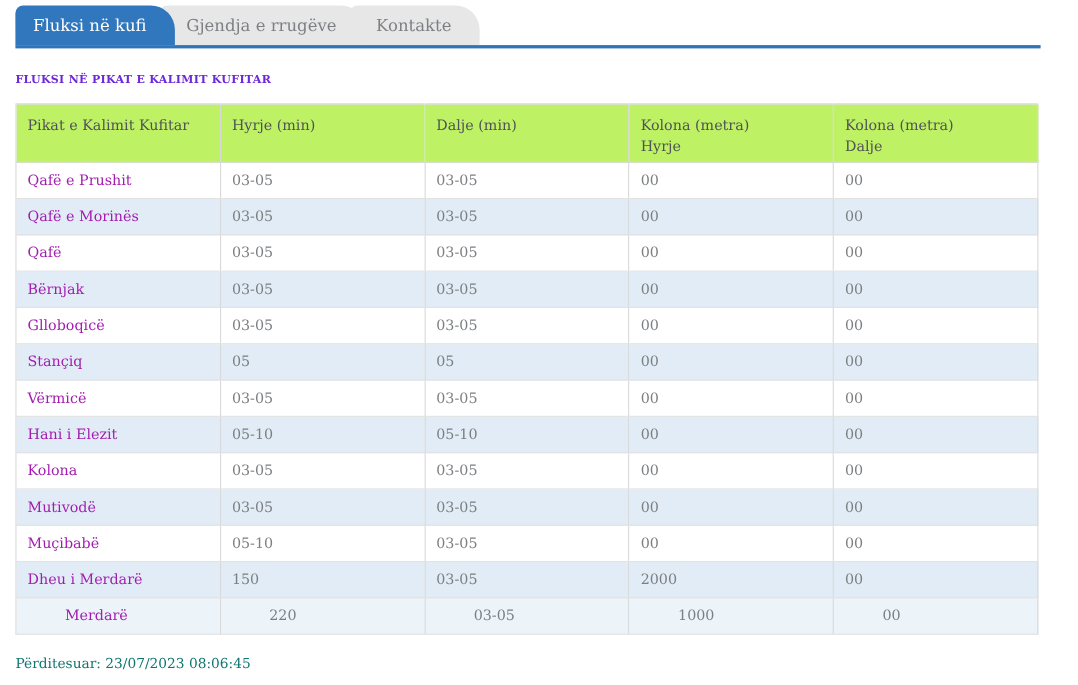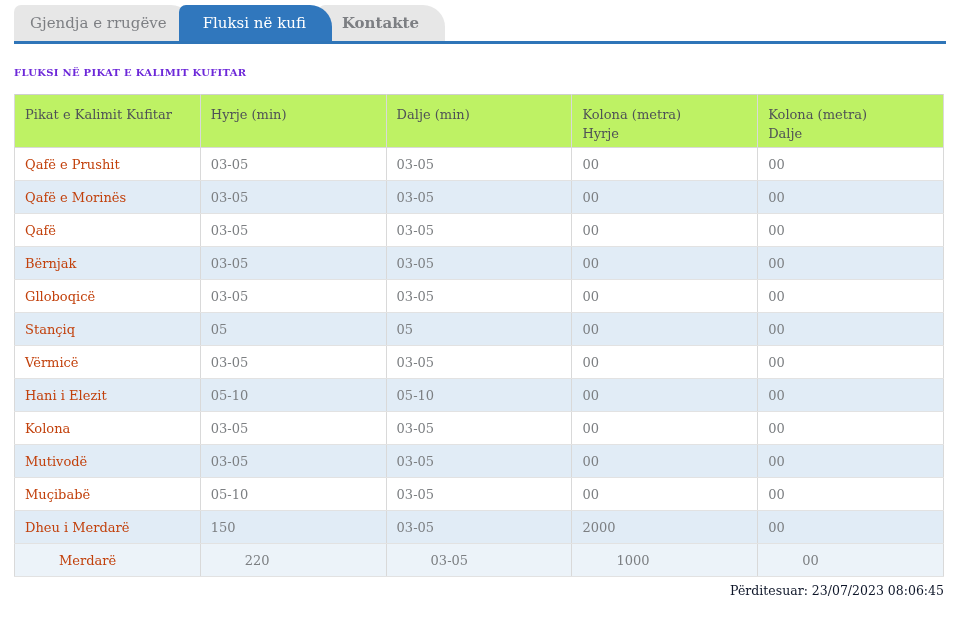--- a/index.html
+++ b/index.html
@@ -10,55 +10,55 @@
   
   .tabbar { display:flex; align-items:flex-end; height:44px;
             border-bottom:3px solid #2f75b8; position:relative; }
   .tab { position:relative; height:36px; display:flex; align-items:center;
          font-size:15px; border-radius:7px 22px 0 0; padding:0 26px 0 16px;
          cursor:pointer; white-space:nowrap; }
   .tab.active { background:#3077bd; color:#ffffff; z-index:3; }
   .tab.inactive { background:#e7e7e7; color:#7d7f83; }
   .tab + .tab { margin-left:-14px; padding-left:24px; }
   .tab:nth-child(2) { z-index:2; }
-  .tab:nth-child(3) { z-index:1;font-weight:bold; }
+  .tab:nth-child(3) { z-index:1; }
 
   
   .page-heading { margin:23px 0 16px 0; font-size:10px; font-weight:bold;
                   color:#6d28d9; letter-spacing:0.3px; }
 
   
   table { width:930px; border-collapse:collapse; table-layout:fixed;
           font-size:13px; border:1px solid #cfcfcf; }
   th, td { border-right:1px solid #d9d9d9; border-left:1px solid #d9d9d9;
            text-align:left; font-weight:normal; }
   th { background:#bef264; color:#4f5256; vertical-align:top;
        padding:10px 10px 0 10px; height:53px; line-height:19px;
        border-bottom:1px solid #d9d9d9; }
   td { height:33px; padding:0 10px; color:#7c7f82;
        border-top:1px solid #e2e2e2; border-bottom:1px solid #e2e2e2; }
-  td:first-child { color:#c2410c; }
+  td:first-child { color:#a21caf; }
   tbody tr:nth-child(even) td { background:#e1ecf6; }
   tbody tr:last-child td { background:#ecf3f9;padding-left:44px; }
 
   
-  .updated { width:930px; text-align:right; margin-top:6px;
-             font-size:12.5px; color:#0f172a; }
+  .updated { width:930px; text-align:left; margin-top:18px;
+             font-size:12.5px; color:#0f766e; }
 </style>
 </head>
 <body>
 
 <div class="content">
 
   <div class="tabbar">
+    <div class="tab active">
+      <span>Fluksi në kufi</span>
+    </div>
     <div class="tab inactive">
       <span>Gjendja e rrugëve</span>
-    </div>
-    <div class="tab active">
-      <span>Fluksi në kufi</span>
     </div>
     <div class="tab inactive">
       <span>Kontakte</span>
     </div>
   </div>
 
   <h1 class="page-heading">FLUKSI NË PIKAT E KALIMIT KUFITAR</h1>
 
   <table>
     <thead>

